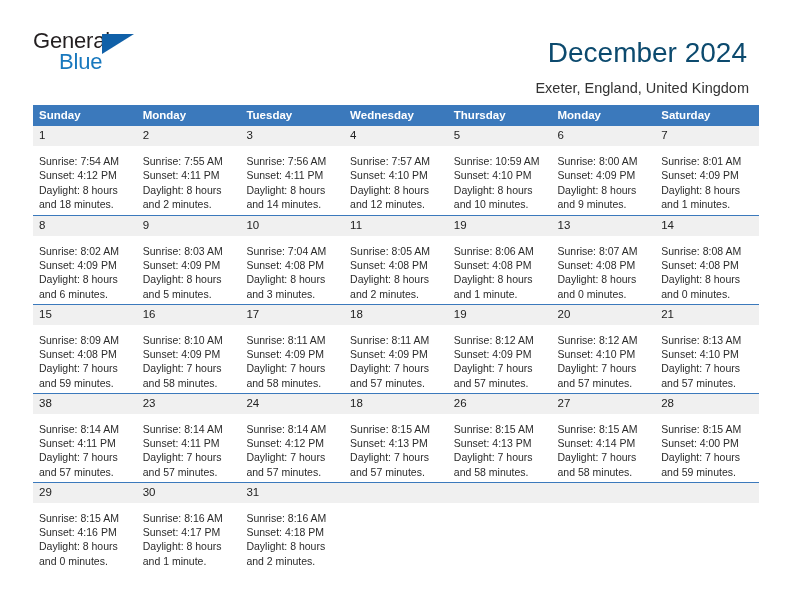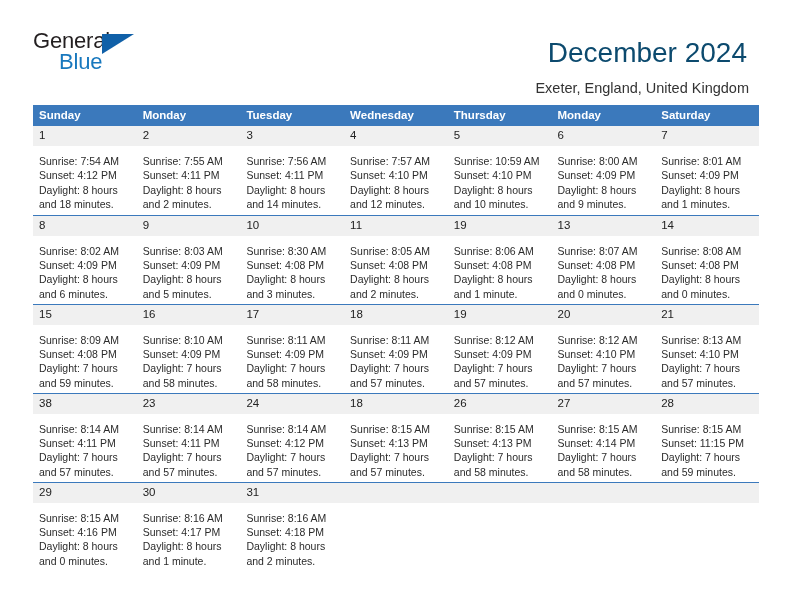--- a/index.html
+++ b/index.html
@@ -254,21 +254,21 @@
             <div class="dayinfo">
               <div>Sunrise: 8:03 AM</div>
               <div>Sunset: 4:09 PM</div>
               <div>Daylight: 8 hours</div>
               <div>and 5 minutes.</div>
             </div>
           </td>
           <td class="daycell">
             <div class="daynum">10</div>
             <div class="dayinfo">
-              <div>Sunrise: 8:30 AM</div>
+              <div>Sunrise: 7:04 AM</div>
               <div>Sunset: 4:08 PM</div>
               <div>Daylight: 8 hours</div>
               <div>and 3 minutes.</div>
             </div>
           </td>
           <td class="daycell">
             <div class="daynum">11</div>
             <div class="dayinfo">
               <div>Sunrise: 8:05 AM</div>
               <div>Sunset: 4:08 PM</div>
@@ -423,21 +423,21 @@
               <div>Sunrise: 8:15 AM</div>
               <div>Sunset: 4:14 PM</div>
               <div>Daylight: 7 hours</div>
               <div>and 58 minutes.</div>
             </div>
           </td>
           <td class="daycell">
             <div class="daynum">28</div>
             <div class="dayinfo">
               <div>Sunrise: 8:15 AM</div>
-              <div>Sunset: 11:15 PM</div>
+              <div>Sunset: 4:00 PM</div>
               <div>Daylight: 7 hours</div>
               <div>and 59 minutes.</div>
             </div>
           </td>
         </tr>
 
         <tr class="week-row">
           <td class="daycell">
             <div class="daynum">29</div>
             <div class="dayinfo">

